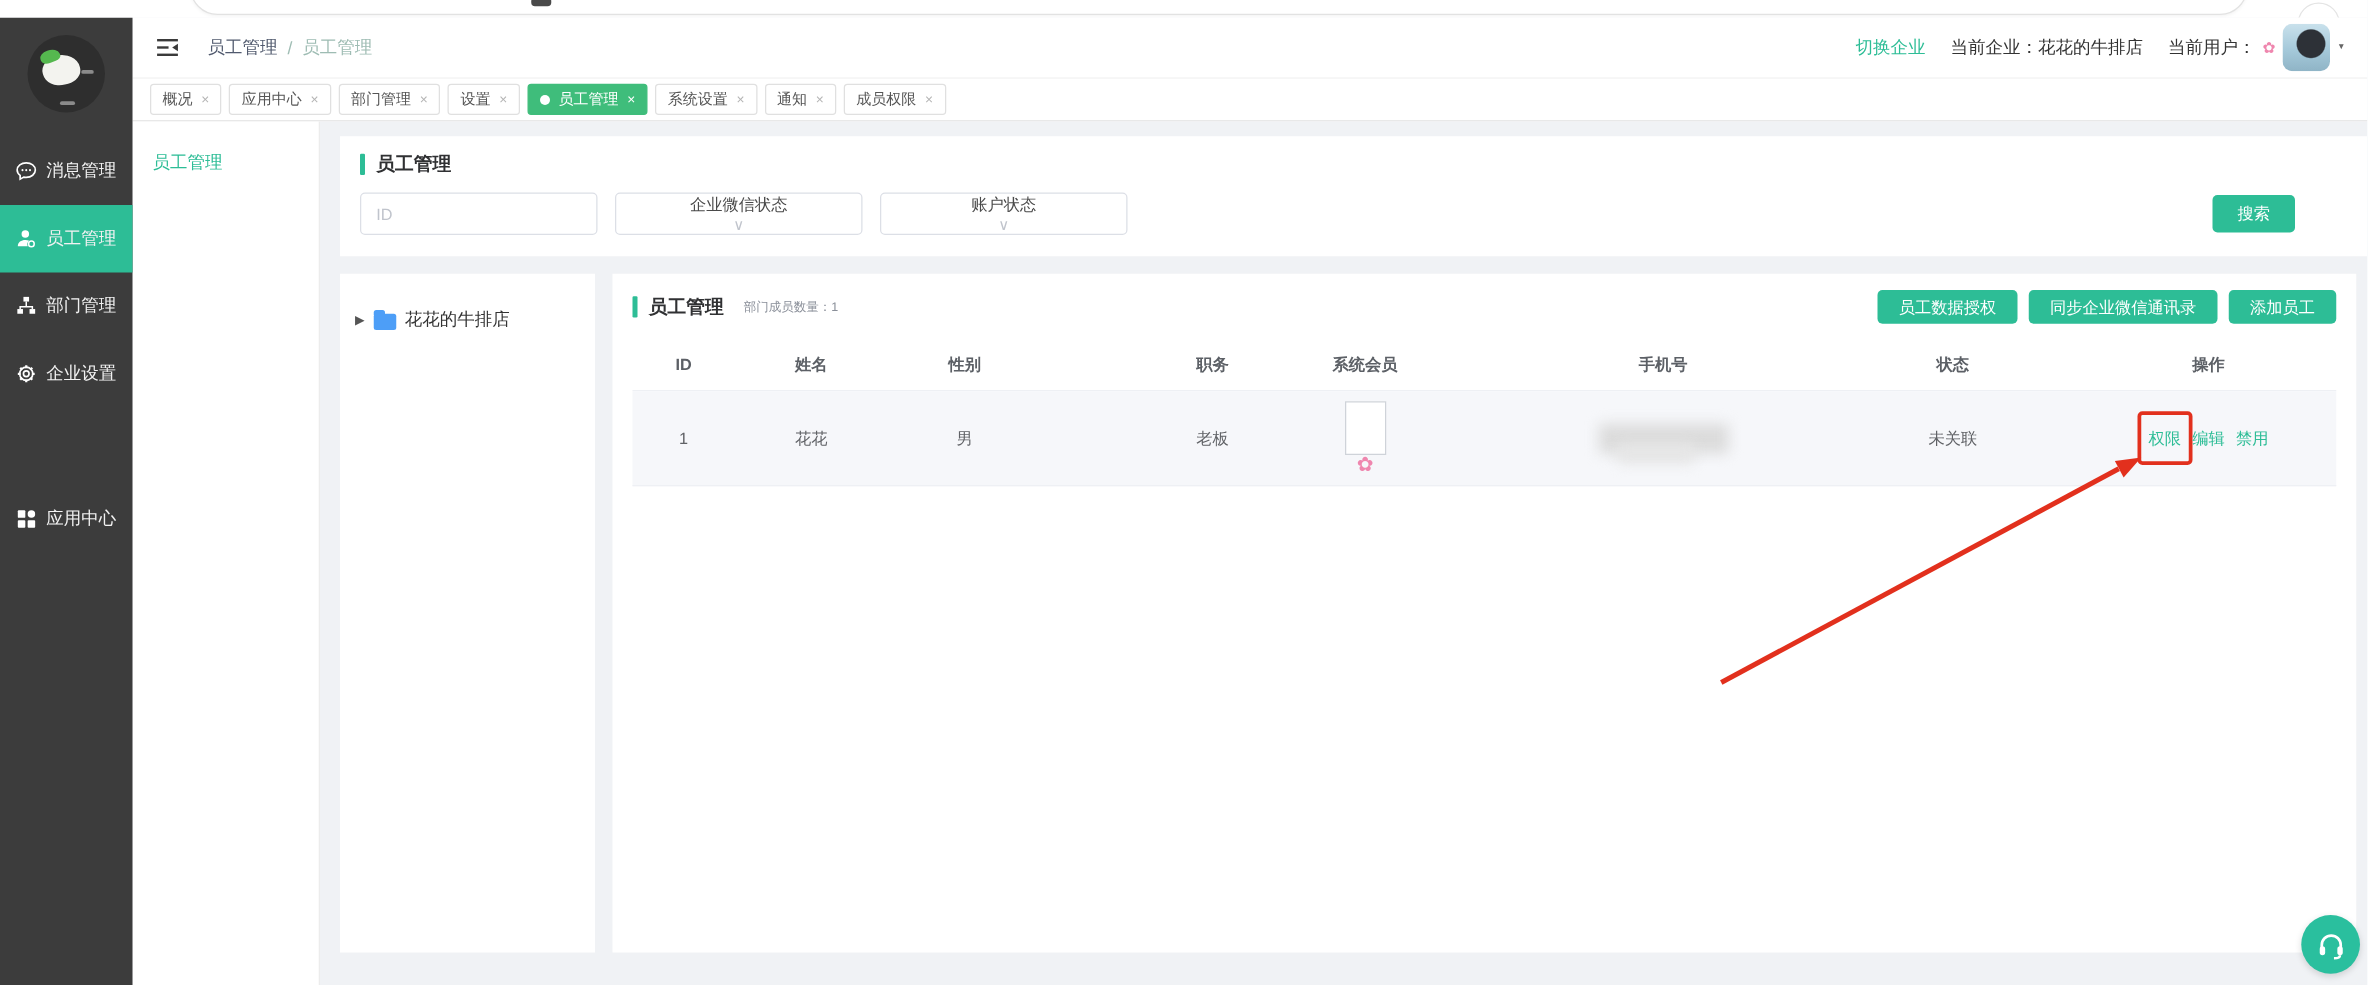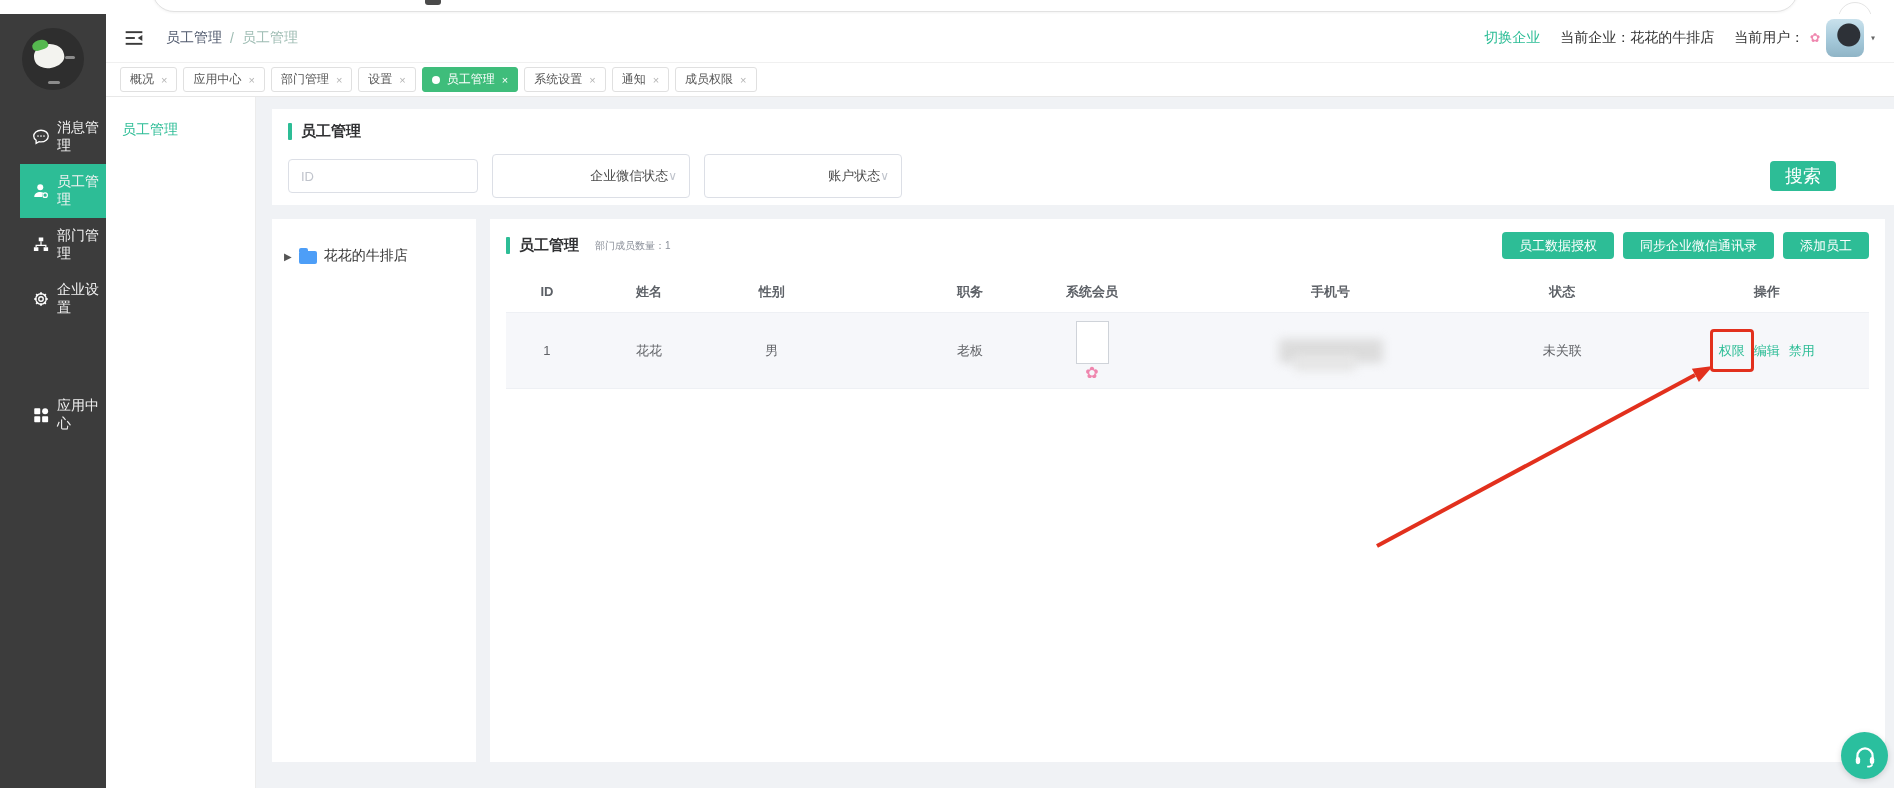--- a/index.html
+++ b/index.html
@@ -16,21 +16,21 @@
   .browser-dot{position:absolute;left:425px;top:-2px;width:16px;height:7px;background:#4a4a4a;border-radius:3px;}
   .browser-circle{position:absolute;right:22px;top:2px;width:34px;height:34px;border:1px solid #e4e4e4;border-radius:50%;background:#fff;}
 
   
   .sidebar{position:absolute;left:0;top:14px;width:106px;height:774px;background:var(--sidebar-bg);z-index:4;}
   .logo{position:relative;width:62px;height:62px;margin:14px auto 0;border-radius:50%;background:#2e2e2e;overflow:hidden;}
   .logo:before{content:"";position:absolute;left:12px;top:16px;width:30px;height:24px;background:#f3f3ef;border-radius:50% 60% 45% 55%;transform:rotate(-14deg);}
   .logo:after{content:"";position:absolute;left:10px;top:12px;width:16px;height:10px;background:#55b84f;border-radius:60% 70% 40% 50%;transform:rotate(-20deg);}
   .logo-dash{position:absolute;right:9px;top:28px;width:10px;height:3px;background:#8b8b8b;border-radius:2px;}
   .logo-dash2{position:absolute;left:26px;bottom:6px;width:12px;height:3px;background:#8b8b8b;border-radius:2px;}
-  .menu{margin-top:20px;padding-left:20px;}
+  .menu{margin-top:20px;}
   .menu-item{display:flex;align-items:center;gap:7px;height:54px;padding-left:12px;color:#f2f2f2;font-size:14px;cursor:pointer;}
   .menu-item.active{background:var(--accent);}
   .menu-item .micon{width:18px;height:18px;flex:none;display:inline-flex;}
   .menu-item.gap-above{margin-top:62px;}
 
   
   .app-header{position:absolute;left:106px;top:14px;right:0;height:49px;background:#fff;border-bottom:1px solid #f0f0f0;display:flex;align-items:center;padding:0 18px 0 18px;z-index:3;}
   .collapse-icon{width:20px;height:20px;margin-right:22px;cursor:pointer;flex:none;}
   .breadcrumb{font-size:14px;color:#515a6e;display:flex;gap:8px;align-items:center;}
   .breadcrumb .sep,.breadcrumb .crumb-current{color:#9ebcb3;}
@@ -58,23 +58,23 @@
 
   
   .content{position:absolute;left:256px;top:97px;right:0;bottom:0;background:var(--page-bg);}
   .filter-card{position:absolute;left:16px;top:12px;right:0;height:96px;background:#fff;padding:13px 16px;}
   .card-title{display:flex;align-items:center;gap:9px;}
   .green-bar{width:4px;height:17px;background:var(--accent);border-radius:1px;}
   .card-title b{font-size:15px;color:#303133;}
   .filter-row{display:flex;align-items:center;margin-top:13px;gap:14px;}
   .f-input{width:190px;height:34px;border:1px solid #dcdfe6;border-radius:4px;padding:0 12px;font-size:13px;color:#555;outline:none;font-family:inherit;}
   .f-input::placeholder{color:#c0c4cc;}
-  .f-select{width:198px;height:44px;border:1px solid #dcdfe6;border-radius:4px;padding:0 12px;font-size:13px;color:#4a4a4a;display:flex;align-items:center;justify-content:flex-end;cursor:pointer;background:#fff;}
+  .f-select{width:198px;height:34px;border:1px solid #dcdfe6;border-radius:4px;padding:0 12px;font-size:13px;color:#4a4a4a;display:flex;align-items:center;justify-content:flex-start;cursor:pointer;background:#fff;flex-direction:column;}
   .f-select .chev{color:#c0c4cc;font-size:12px;}
-  .search-btn{margin-left:auto;margin-right:42px;width:66px;height:30px;background:var(--accent);color:#fff;border:none;border-radius:4px;font-size:18px;cursor:pointer;font-family:inherit;}
+  .search-btn{margin-left:auto;margin-right:42px;width:66px;height:30px;background:var(--accent);color:#fff;border:none;border-radius:4px;font-size:13px;cursor:pointer;font-family:inherit;}
 
   .lower{position:absolute;left:16px;top:122px;right:0;bottom:26px;display:flex;gap:14px;}
   .tree-panel{width:204px;flex:none;background:#fff;padding:28px 12px;}
   .tree-item{display:flex;align-items:center;gap:7px;font-size:14px;color:#333;cursor:pointer;}
   .tree-caret{font-size:10px;color:#555;}
   .folder{position:relative;width:18px;height:13px;background:#4d9ef7;border-radius:2px;flex:none;margin-top:2px;}
   .folder:before{content:"";position:absolute;left:0;top:-3px;width:9px;height:4px;background:#4d9ef7;border-radius:2px 2px 0 0;}
 
   .table-panel{flex:1;background:#fff;margin-right:9px;padding:13px 16px;position:relative;}
   .section-head{display:flex;align-items:center;}

